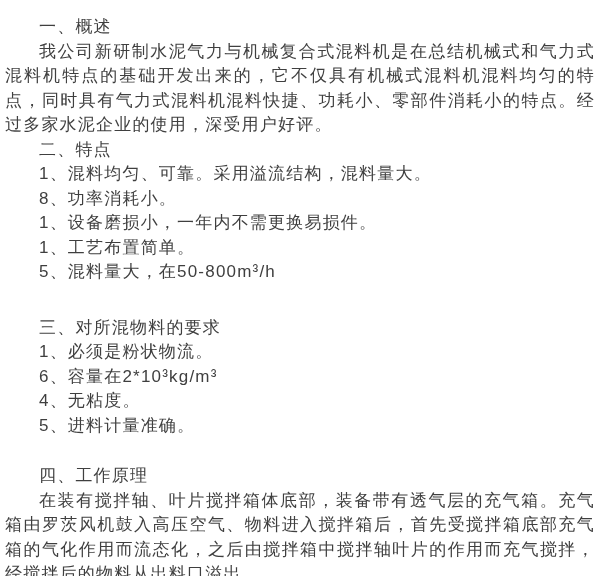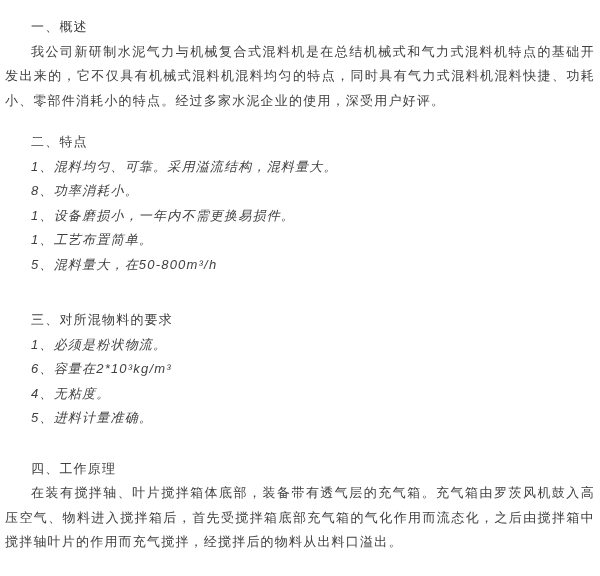--- a/index.html
+++ b/index.html
@@ -9,41 +9,40 @@
     height: 576px;
     background: #ffffff;
     overflow: hidden;
   }
   .doc {
     box-sizing: border-box;
     width: 600px;
     height: 576px;
     padding: 15px 5px 0 5px;
     font-family: "Liberation Sans", "DejaVu Sans", sans-serif;
-    font-size: 13px;
+    font-size: 17px;
     line-height: 24.5px;
     letter-spacing: 1.2px;
     color: #3f3f3f;
   }
   .sec { margin: 0; }
-  .sec2 { margin-top: 17px; }
+  .sec2 { }
   .sec3 { margin-top: 31px; }
   .sec4 { margin-top: 26px; }
   .heading {
     text-indent: 2em;
     font-weight: 400;
   }
   .para {
     margin: 0;
     text-indent: 2em;
     text-align: justify;
   }
   .item {
     text-indent: 2em;
-    font-style: italic;
   }
 </style>
 </head>
 <body>
 
 <div class="doc">
 
   <section class="sec sec1">
     <div class="heading">一、概述</div>
     <p class="para">我公司新研制水泥气力与机械复合式混料机是在总结机械式和气力式混料机特点的基础开发出来的，它不仅具有机械式混料机混料均匀的特点，同时具有气力式混料机混料快捷、功耗小、零部件消耗小的特点。经过多家水泥企业的使用，深受用户好评。</p>

